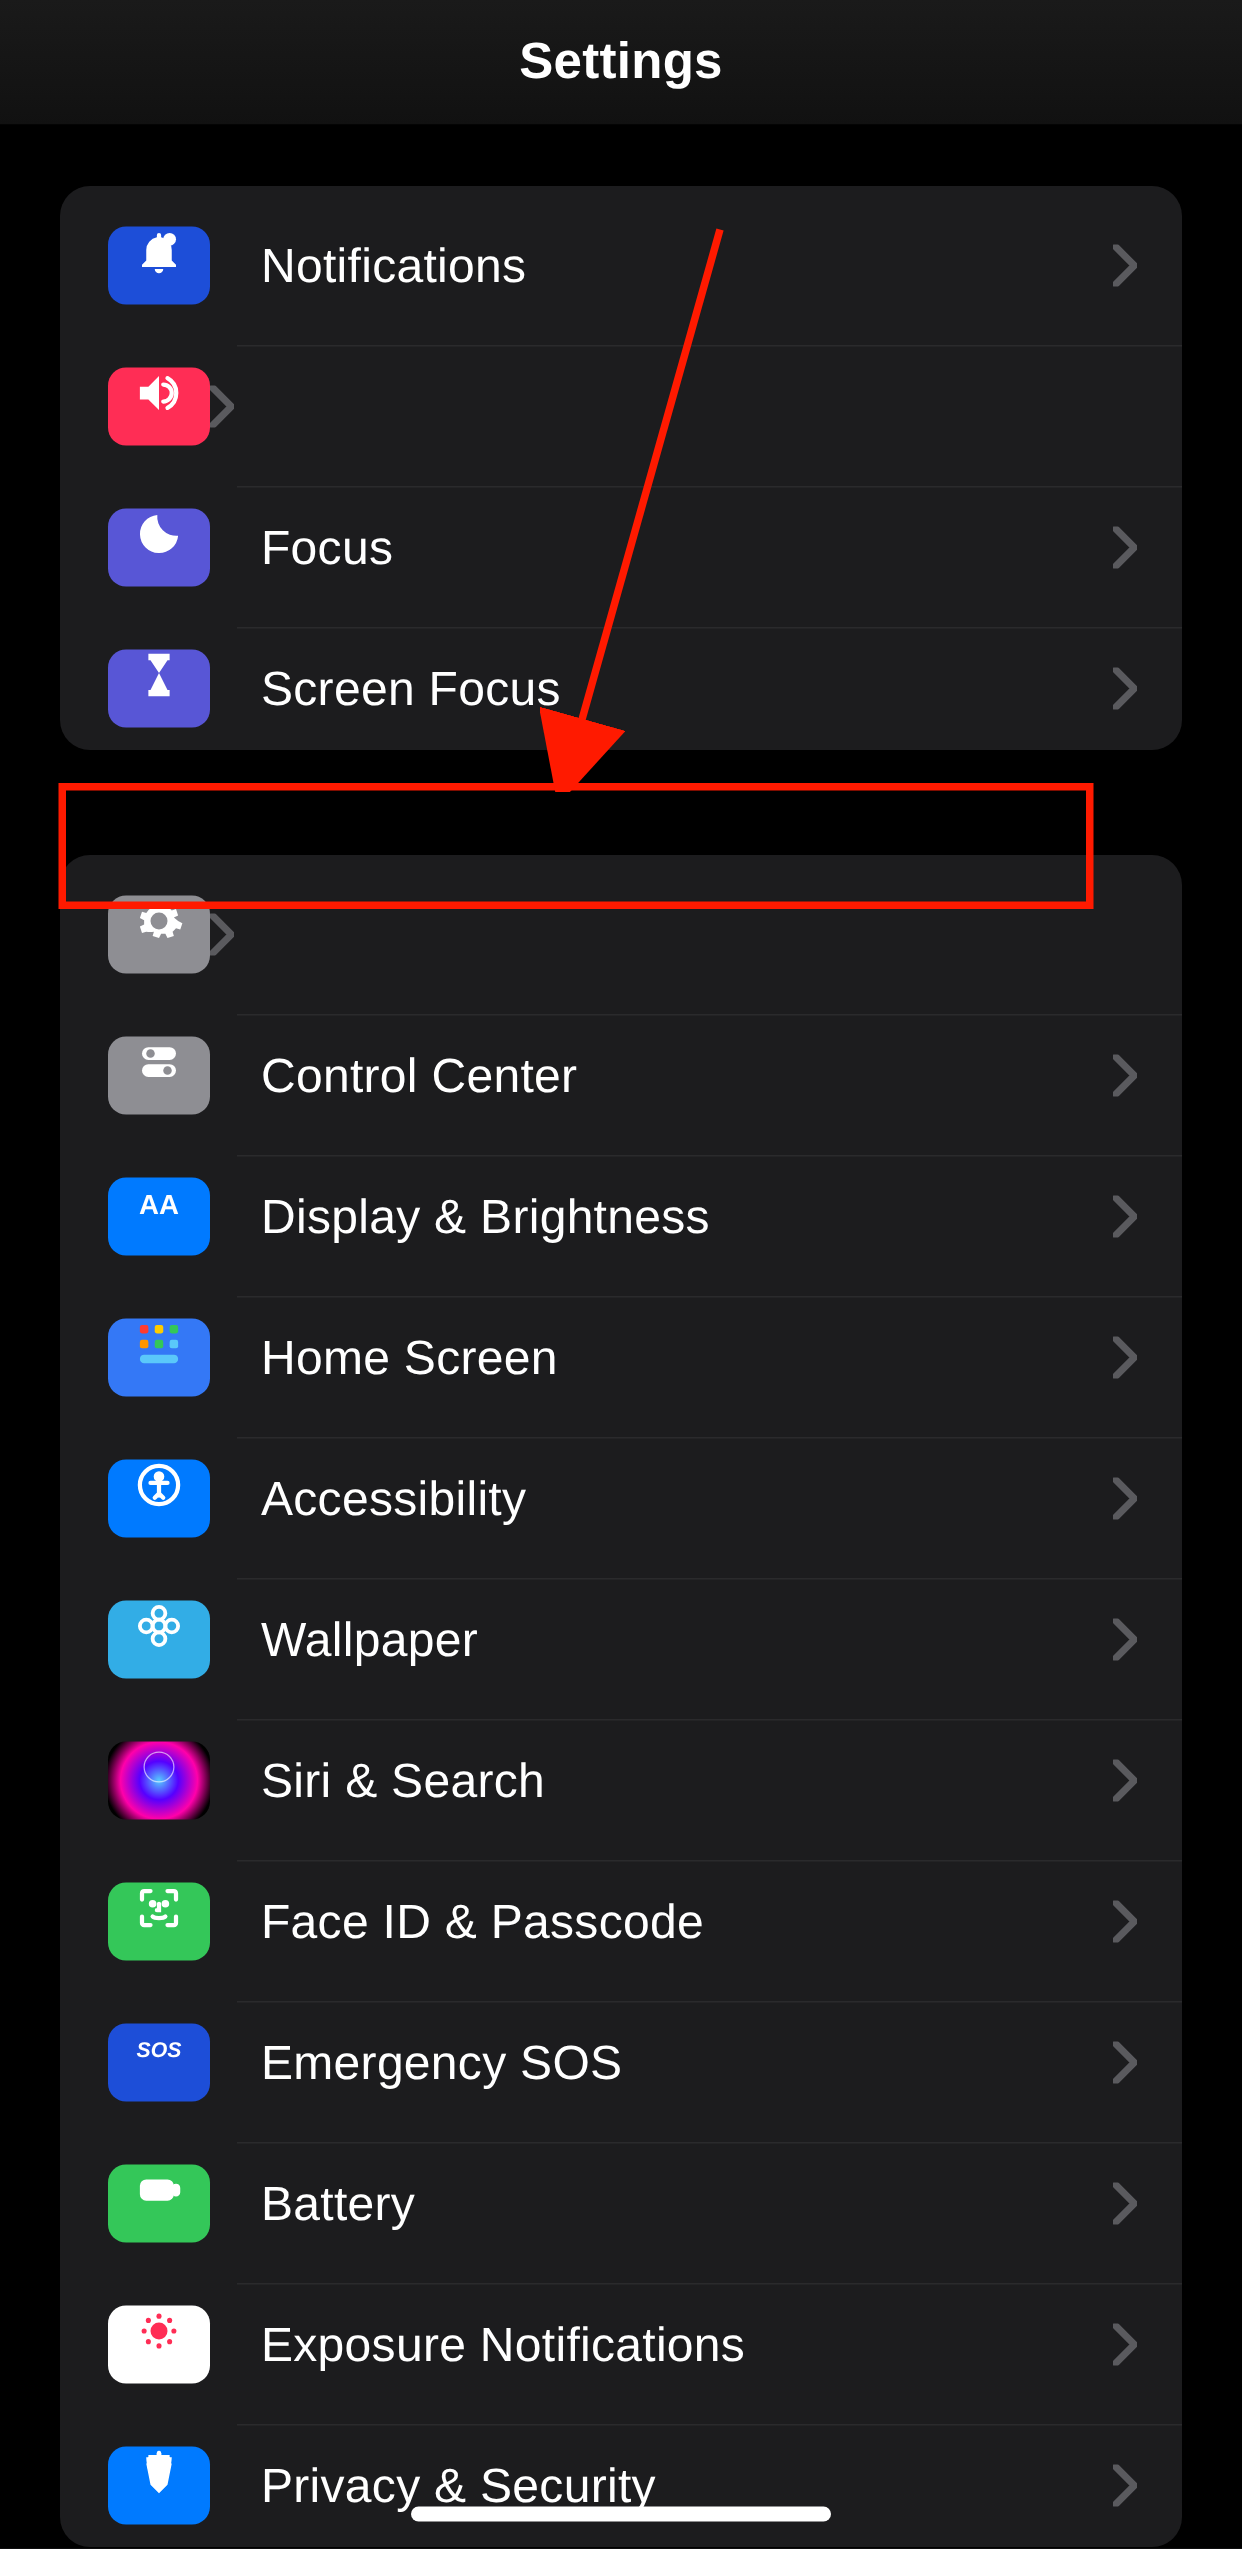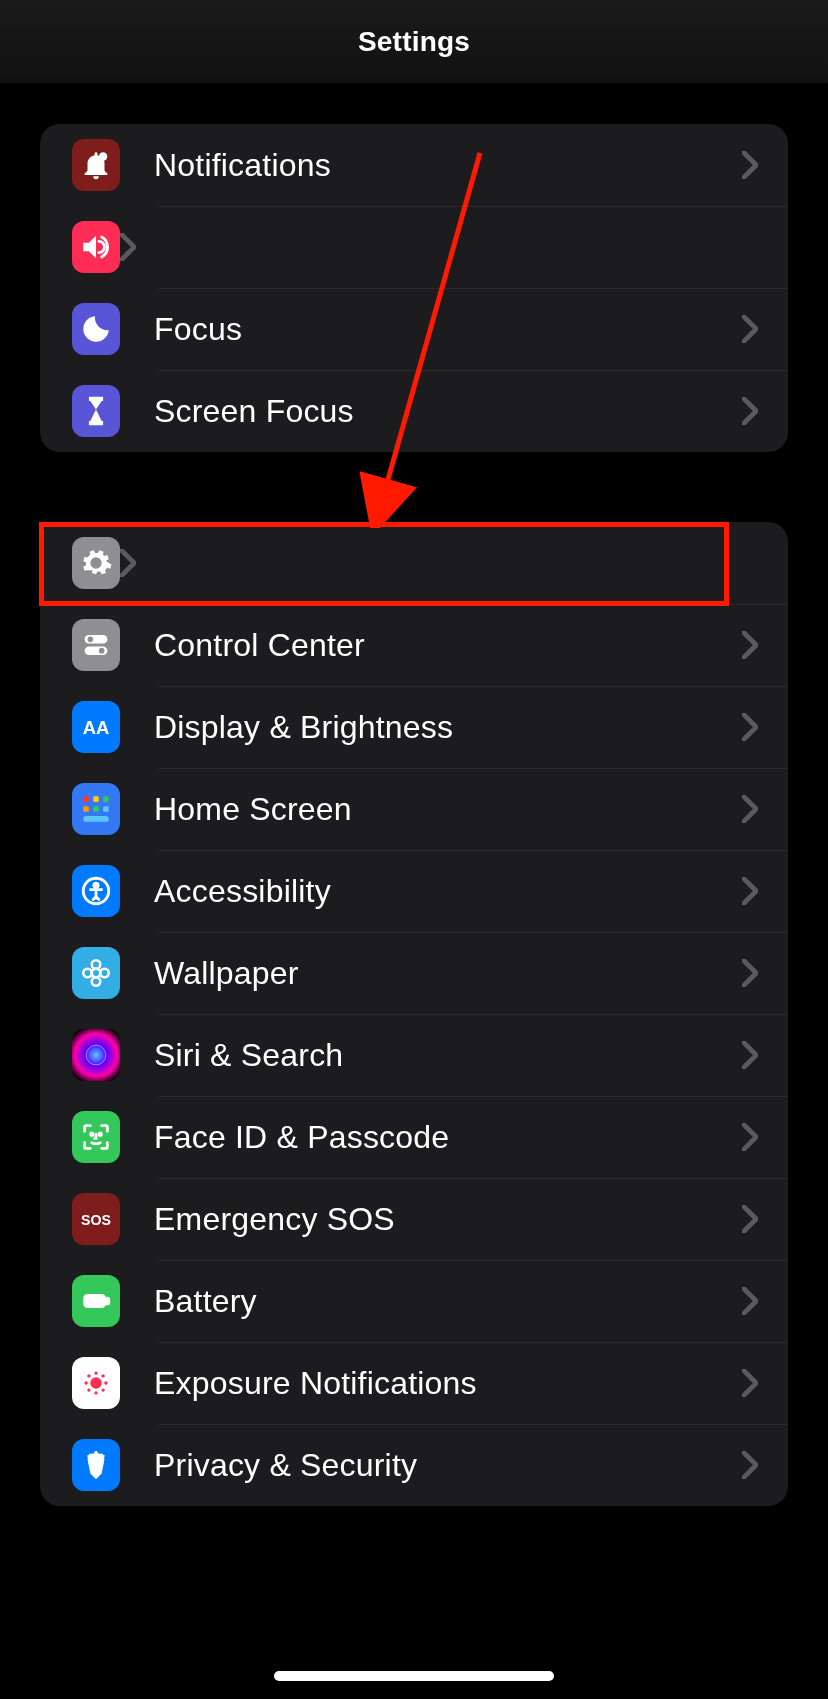--- a/index.html
+++ b/index.html
@@ -14,55 +14,55 @@
   }
   .header {
     height: 84px;
     display: flex;
     align-items: center;
     justify-content: center;
     background: linear-gradient(#1a1a1a, #111);
     border-bottom: 1px solid #000;
   }
   .header-title {
-    font-size: 28px;
+    font-size: 34px;
     font-weight: 600;
     letter-spacing: 0.2px;
   }
   .content {
     padding: 40px 40px 0 40px;
   }
   .group {
     background: #1c1c1e;
     border-radius: 20px;
     overflow: hidden;
     margin-bottom: 70px;
   }
   .row {
     display: flex;
     align-items: center;
     height: 82px;
     position: relative;
+    margin-top: 12px;
   }
   .row + .row::before {
     content: "";
     position: absolute;
     left: 118px;
     right: 0;
     top: 0;
     height: 1px;
     background: #2a2a2c;
   }
   .icon-wrap {
-    width: 48px;
+    width: 68px;
     height: 52px;
     border-radius: 12px;
     margin-left: 32px;
     display: flex;
-    align-items: center;
     justify-content: center;
     flex-shrink: 0;
   }
   .icon-wrap svg { width: 34px; height: 34px; }
   .row-label {
     flex: 1;
     font-size: 32px;
     font-weight: 400;
     margin-left: 34px;
     letter-spacing: 0.2px;
@@ -89,21 +89,21 @@
     position: absolute;
     bottom: 18px;
     left: 50%;
     transform: translateX(-50%);
     width: 280px;
     height: 10px;
     border-radius: 10px;
     background: #fff;
   }
   
-  .c-red    { background:#7f1d1d; }
+  .c-red    { background:#1d4ed8;font-style:italic; }
   .c-pink   { background:#ff2d55; }
   .c-indigo { background:#5856d6; }
   .c-gray   { background:#8e8e93; }
   .c-blue   { background:#007aff; }
   .c-dblue  { background:#3478f6; }
   .c-cyan   { background:#32ade6; }
   .c-green  { background:#34c759; }
   .c-white  { background:#ffffff; }
   .c-siri   { background: radial-gradient(circle at 50% 50%, #5cf, #50f 30%, #f0a 60%, #000 85%); }
 </style>

